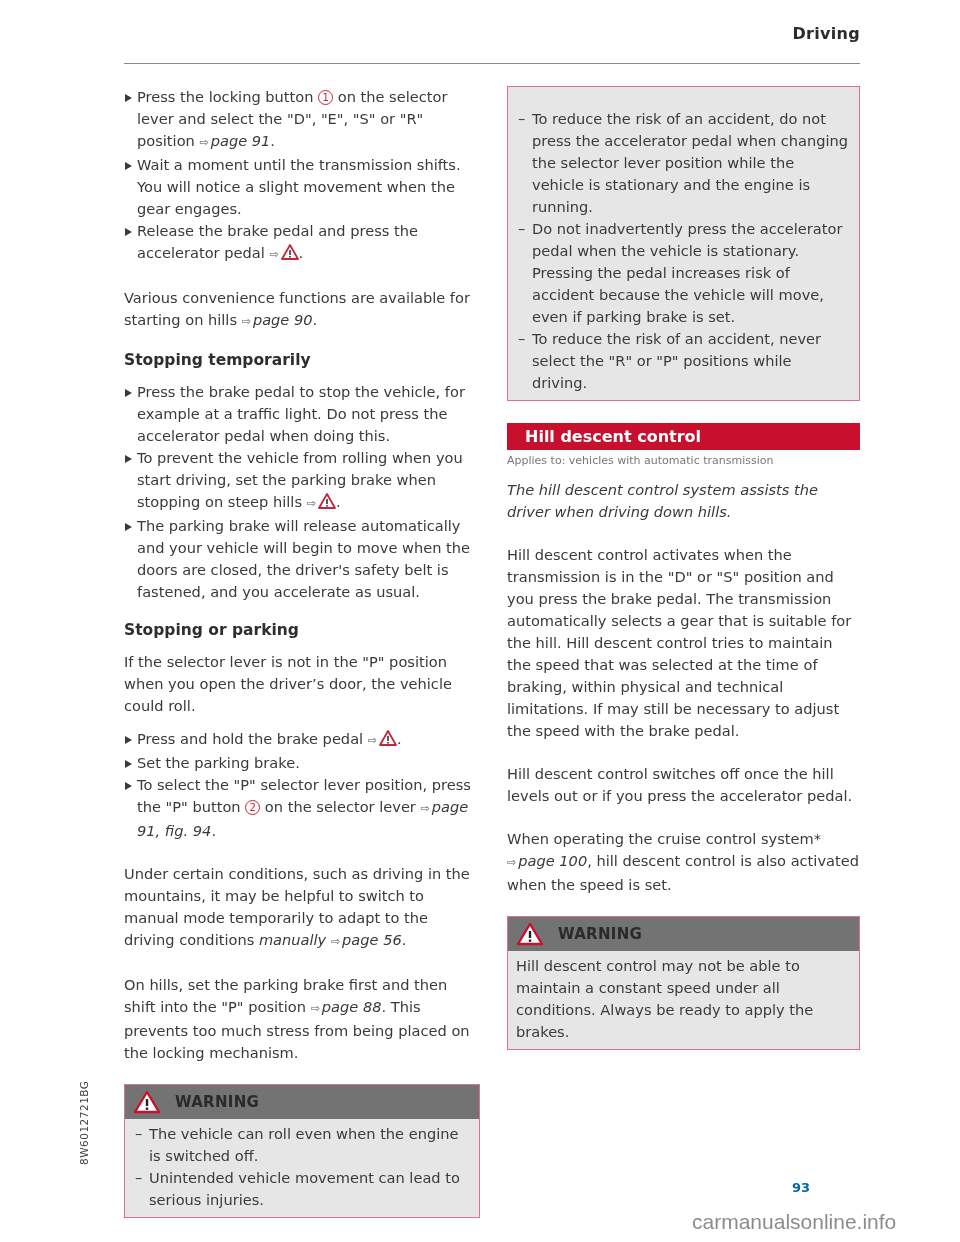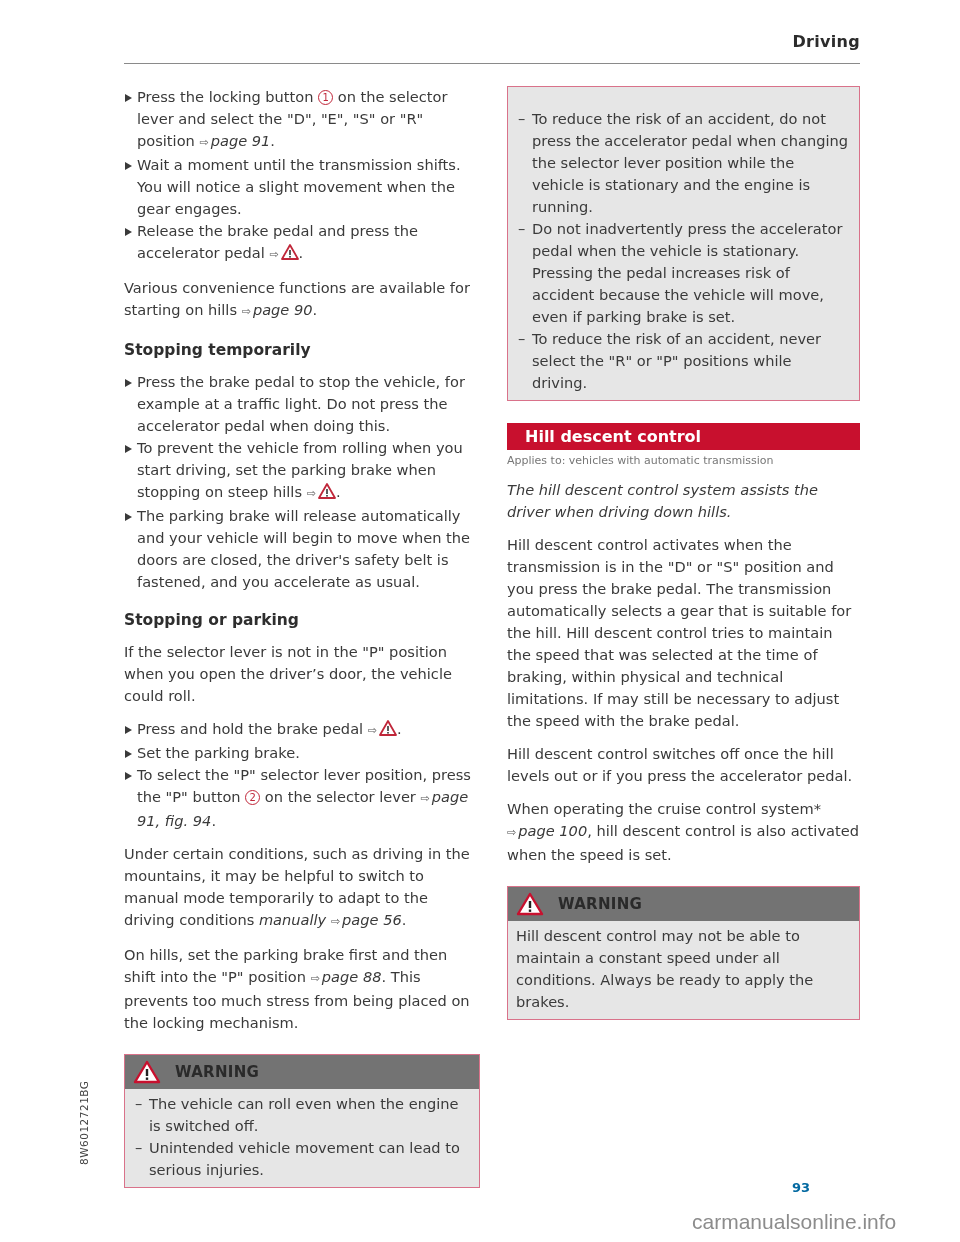--- a/index.html
+++ b/index.html
@@ -8,34 +8,34 @@
     position: relative;
     font-family: "DejaVu Sans", sans-serif;
     color: #3a3a3a;
     overflow: hidden;
   }
   .header-rule {
     position: absolute; left: 124px; top: 63px; width: 736px; height: 1px;
     background: #8a8a8a;
   }
   .header-title {
-    position: absolute; right: 100px; top: 32px;
+    position: absolute; right: 100px; top: 24px;
     font-family: "DejaVu Sans", sans-serif; font-weight: bold; font-size: 16px;
     color: #2c2c2c; letter-spacing: 0.3px;
   }
   .col { position: absolute; font-size: 14.6px; line-height: 22px; }
   .col-left { left: 124px; top: 86px; width: 356px; }
   .col-right { left: 507px; top: 86px; width: 353px; }
 
   .step { position: relative; padding-left: 13px; }
   .step::before {
     content: ""; position: absolute; left: 1px; top: 8px;
     border-left: 7px solid #3a3a3a; border-top: 4px solid transparent; border-bottom: 4px solid transparent;
   }
-  .para { margin-top: 11px; }
+  .para { margin-top: 21px; }
   .h2 { font-weight: bold; font-size: 15.5px; color: #2e2e2e; margin-top: 16px; margin-bottom: 10px; }
   .xref { font-style: italic; }
   .arrow { font-style: normal; font-size: 11px; color: #555; margin-right: 2px; }
   .num-circle {
     display: inline-block; width: 15px; height: 15px; border: 1.3px solid #c0273a; border-radius: 50%;
     color: #c0273a; font-size: 10px; line-height: 13px; text-align: center; vertical-align: 1px;
   }
   .warn-tri { display: inline-block; vertical-align: -2px; }
 
   .box {

